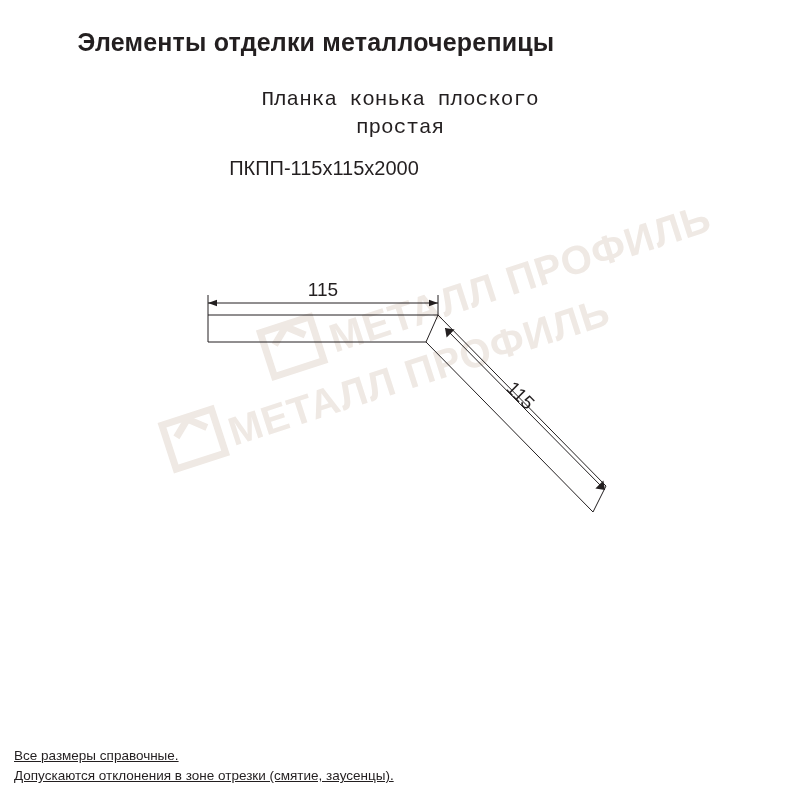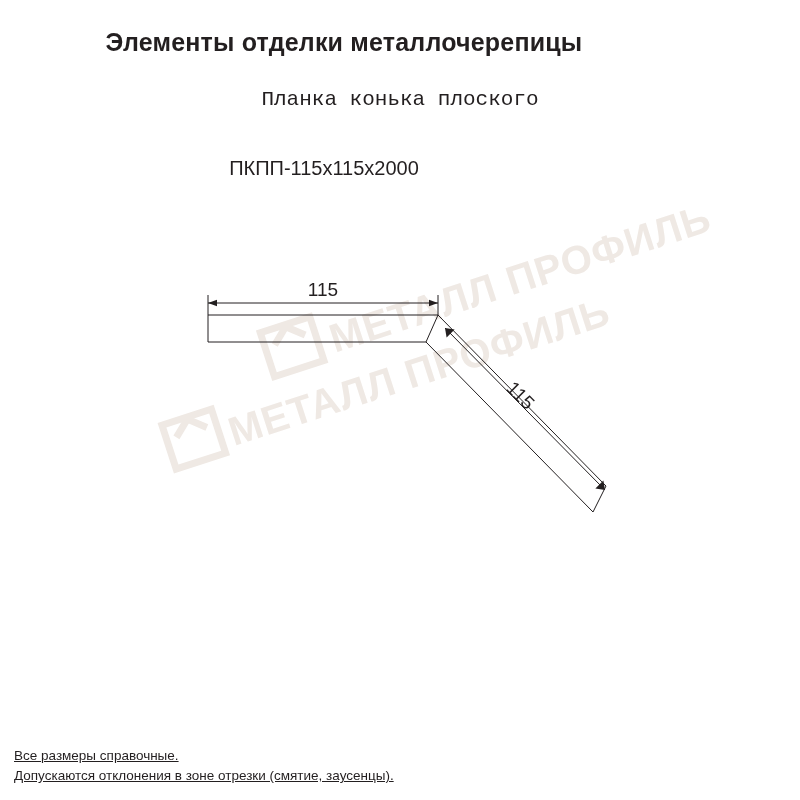--- a/index.html
+++ b/index.html
@@ -23,21 +23,20 @@
 
   .title-main {
     position: absolute;
     top: 28px;
     left: 0;
     width: 632px;
     text-align: center;
     font-size: 25px;
     font-weight: bold;
     letter-spacing: 0.2px;
-    padding-left: 28px;
   }
 
   .title-sub {
     position: absolute;
     top: 86px;
     left: 0;
     width: 800px;
     text-align: center;
     font-size: 21px;
     line-height: 28px;
@@ -91,20 +90,21 @@
 </style>
 </head>
 <body>
 
 <div class="sheet">
 
   <div class="title-main">Элементы отделки металлочерепицы</div>
 
   <div class="title-sub">
     <div>Планка конька плоского</div>
+    <div>простая</div>
   </div>
 
   <div class="title-code">ПКПП-115x115x2000</div>
 
   <div class="watermark">
     <svg width="800" height="420" viewBox="0 0 800 420" aria-hidden="true">
       <g transform="translate(430,105) rotate(-18)" opacity="1">
         <g fill="none" stroke="#efe9e4" stroke-width="7">
           <rect x="-170" y="-26" width="52" height="46"></rect>
           <path d="M -160 -10 l 16 -14 l 16 14"></path>

